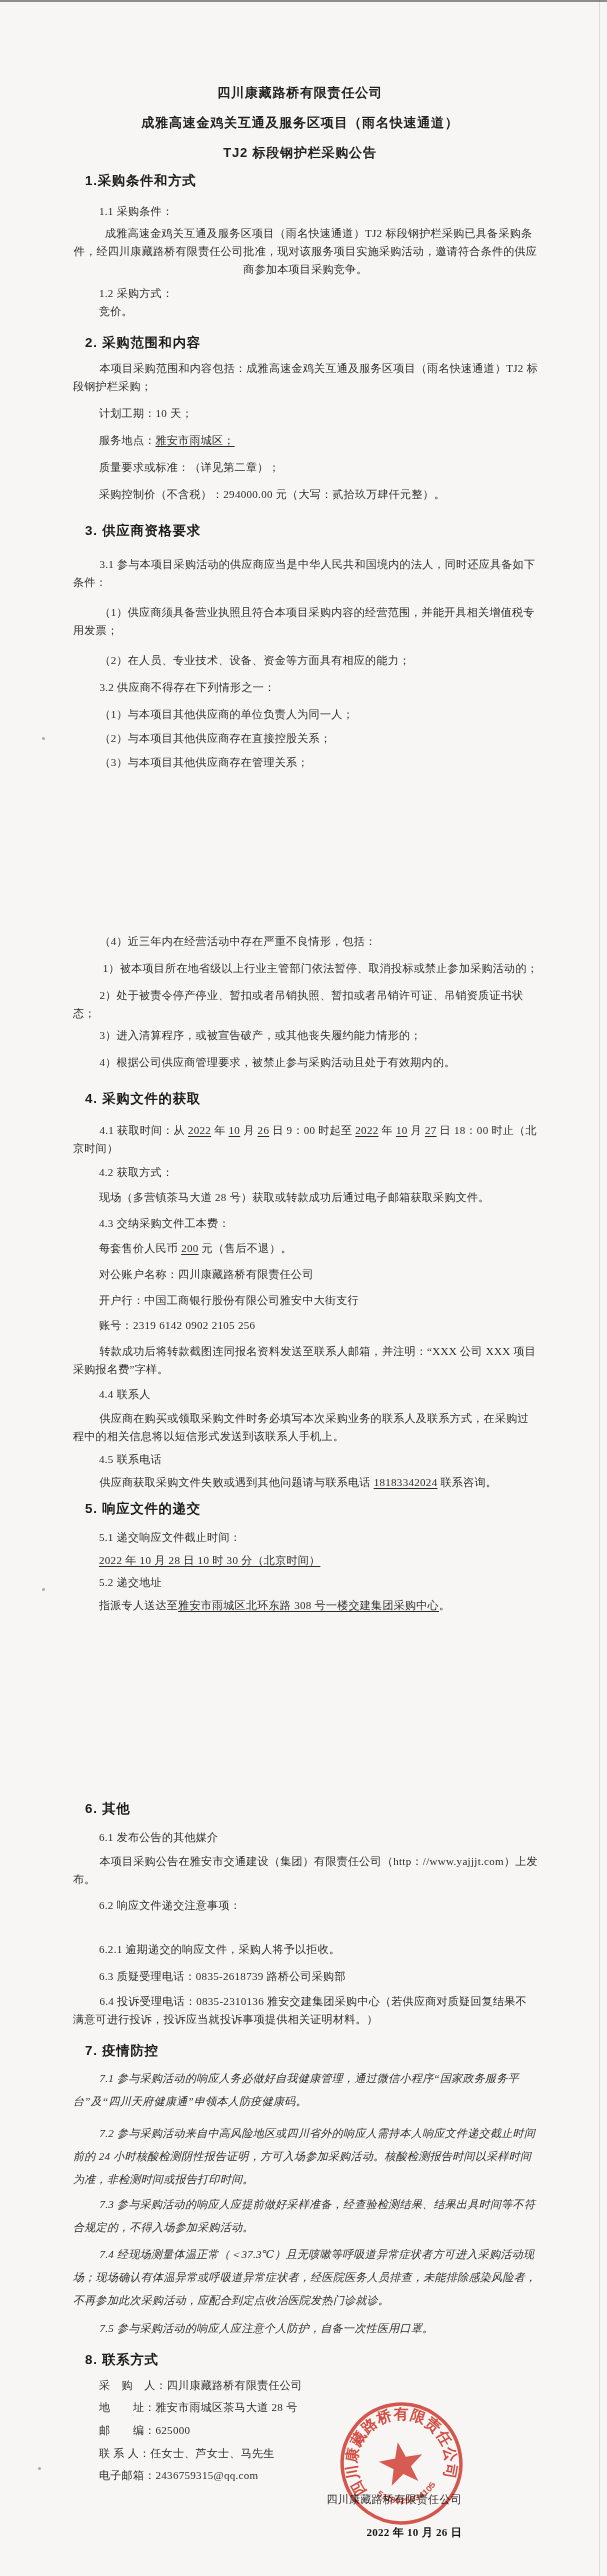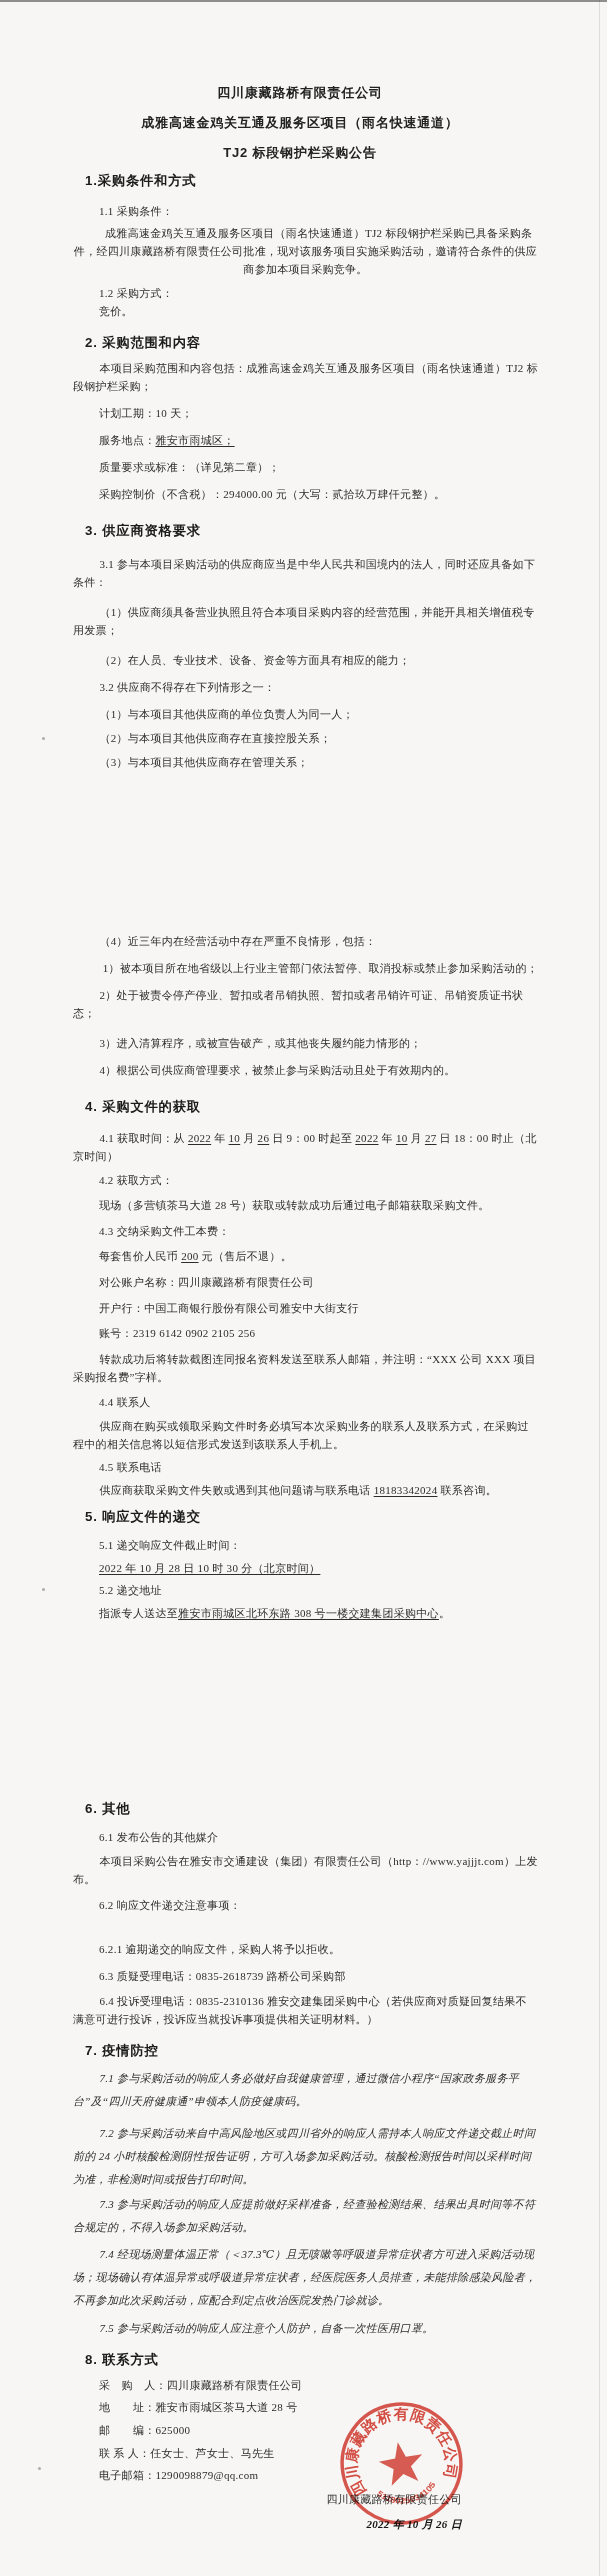--- a/index.html
+++ b/index.html
@@ -62,21 +62,21 @@
     <p class="ind" style="margin-top:9px;">3.2 供应商不得存在下列情形之一：</p>
     <p class="ind" style="margin-top:9px;">（1）与本项目其他供应商的单位负责人为同一人；</p>
     <p class="ind" style="margin-top:6px;">（2）与本项目其他供应商存在直接控股关系；</p>
     <p class="ind" style="margin-top:6px;">（3）与本项目其他供应商存在管理关系；</p>
   </div>
 
   <div class="content p2">
     <p class="ind">（4）近三年内在经营活动中存在严重不良情形，包括：</p>
     <p class="ind" style="margin-top:9px;text-align:right;">1）被本项目所在地省级以上行业主管部门依法暂停、取消投标或禁止参加采购活动的；</p>
     <p class="ind" style="margin-top:9px;">2）处于被责令停产停业、暂扣或者吊销执照、暂扣或者吊销许可证、吊销资质证书状态；</p>
-    <p class="ind" style="margin-top:12px;">3）进入清算程序，或被宣告破产，或其他丧失履约能力情形的；</p>
+    <p class="ind" style="margin-top:4px;">3）进入清算程序，或被宣告破产，或其他丧失履约能力情形的；</p>
     <p class="ind" style="margin-top:9px;">4）根据公司供应商管理要求，被禁止参与采购活动且处于有效期内的。</p>
 
     <div class="h" style="margin-top:16.7px;">4. 采购文件的获取</div>
     <p class="ind" style="margin-top:12px;"><span>4.1 获取时间：从 </span><span class="u">2022</span><span> 年 </span><span class="u">10</span><span> 月 </span><span class="u">26</span><span> 日 9：00 时起至 </span><span class="u">2022</span><span> 年 </span><span class="u">10</span><span> 月 </span><span class="u">27</span><span> 日 18：00 时止（北京时间）</span></p>
     <div class="i" style="margin-top:6px;">4.2 获取方式：</div>
     <div class="i" style="margin-top:7.6px;">现场（多营镇茶马大道 28 号）获取或转款成功后通过电子邮箱获取采购文件。</div>
     <div class="i" style="margin-top:7.6px;">4.3 交纳采购文件工本费：</div>
     <div class="i" style="margin-top:7.6px;"><span>每套售价人民币 </span><span class="u">200</span><span> 元（售后不退）。</span></div>
     <div class="i" style="margin-top:7.6px;">对公账户名称：四川康藏路桥有限责任公司</div>
     <div class="i" style="margin-top:7.6px;">开户行：中国工商银行股份有限公司雅安中大街支行</div>
@@ -108,24 +108,24 @@
     <p class="ind t" style="margin-top:9px;">7.2 参与采购活动来自中高风险地区或四川省外的响应人需持本人响应文件递交截止时间前的 24 小时核酸检测阴性报告证明，方可入场参加采购活动。核酸检测报告时间以采样时间为准，非检测时间或报告打印时间。</p>
     <p class="ind t" style="margin-top:1.5px;">7.3 参与采购活动的响应人应提前做好采样准备，经查验检测结果、结果出具时间等不符合规定的，不得入场参加采购活动。</p>
     <p class="ind t" style="margin-top:4.6px;">7.4 经现场测量体温正常（＜37.3℃）且无咳嗽等呼吸道异常症状者方可进入采购活动现场；现场确认有体温异常或呼吸道异常症状者，经医院医务人员排查，未能排除感染风险者，不再参加此次采购活动，应配合到定点收治医院发热门诊就诊。</p>
     <p class="ind t" style="margin-top:4.6px;">7.5 参与采购活动的响应人应注意个人防护，自备一次性医用口罩。</p>
 
     <div class="h" style="margin-top:9px;">8. 联系方式</div>
     <div class="i" style="margin-top:6px;">采　购　人：四川康藏路桥有限责任公司</div>
     <div class="i" style="margin-top:4.6px;">地　　址：雅安市雨城区茶马大道 28 号</div>
     <div class="i" style="margin-top:4.6px;">邮　　编：625000</div>
     <div class="i" style="margin-top:4.6px;">联 系 人：任女士、芦女士、马先生</div>
-    <div class="i" style="margin-top:4.6px;">电子邮箱：1290098879@qq.com</div>
+    <div class="i" style="margin-top:4.6px;">电子邮箱：2436759315@qq.com</div>
 
     <div class="sig" style="margin-top:6px;">四川康藏路桥有限责任公司</div>
-    <div class="sig sig-date" style="margin-top:7px;font-style:italic;">2022 年 10 月 26 日</div>
+    <div class="sig sig-date" style="margin-top:15px;">2022 年 10 月 26 日</div>
   </div>
 
   <svg class="seal" viewBox="0 0 170 170" aria-hidden="true">
     <g transform="rotate(-10 85 85)">
       <circle cx="85" cy="85" r="77" fill="none" stroke="#d5372c" stroke-width="4.5" opacity="0.95"></circle>
       <path id="sealArcTop" d="M 34.8 114 A 58 58 0 1 1 135.2 114" fill="none"></path>
       <path id="sealArcBottom" d="M 42.4 114.8 A 52 52 0 0 0 127.6 114.8" fill="none"></path>
       <text fill="#d5372c" font-size="19" font-weight="bold" letter-spacing="1">
         <textPath href="#sealArcTop" startOffset="50%" text-anchor="middle" textLength="242" lengthAdjust="spacingAndGlyphs">四川康藏路桥有限责任公司</textPath>
       </text>

